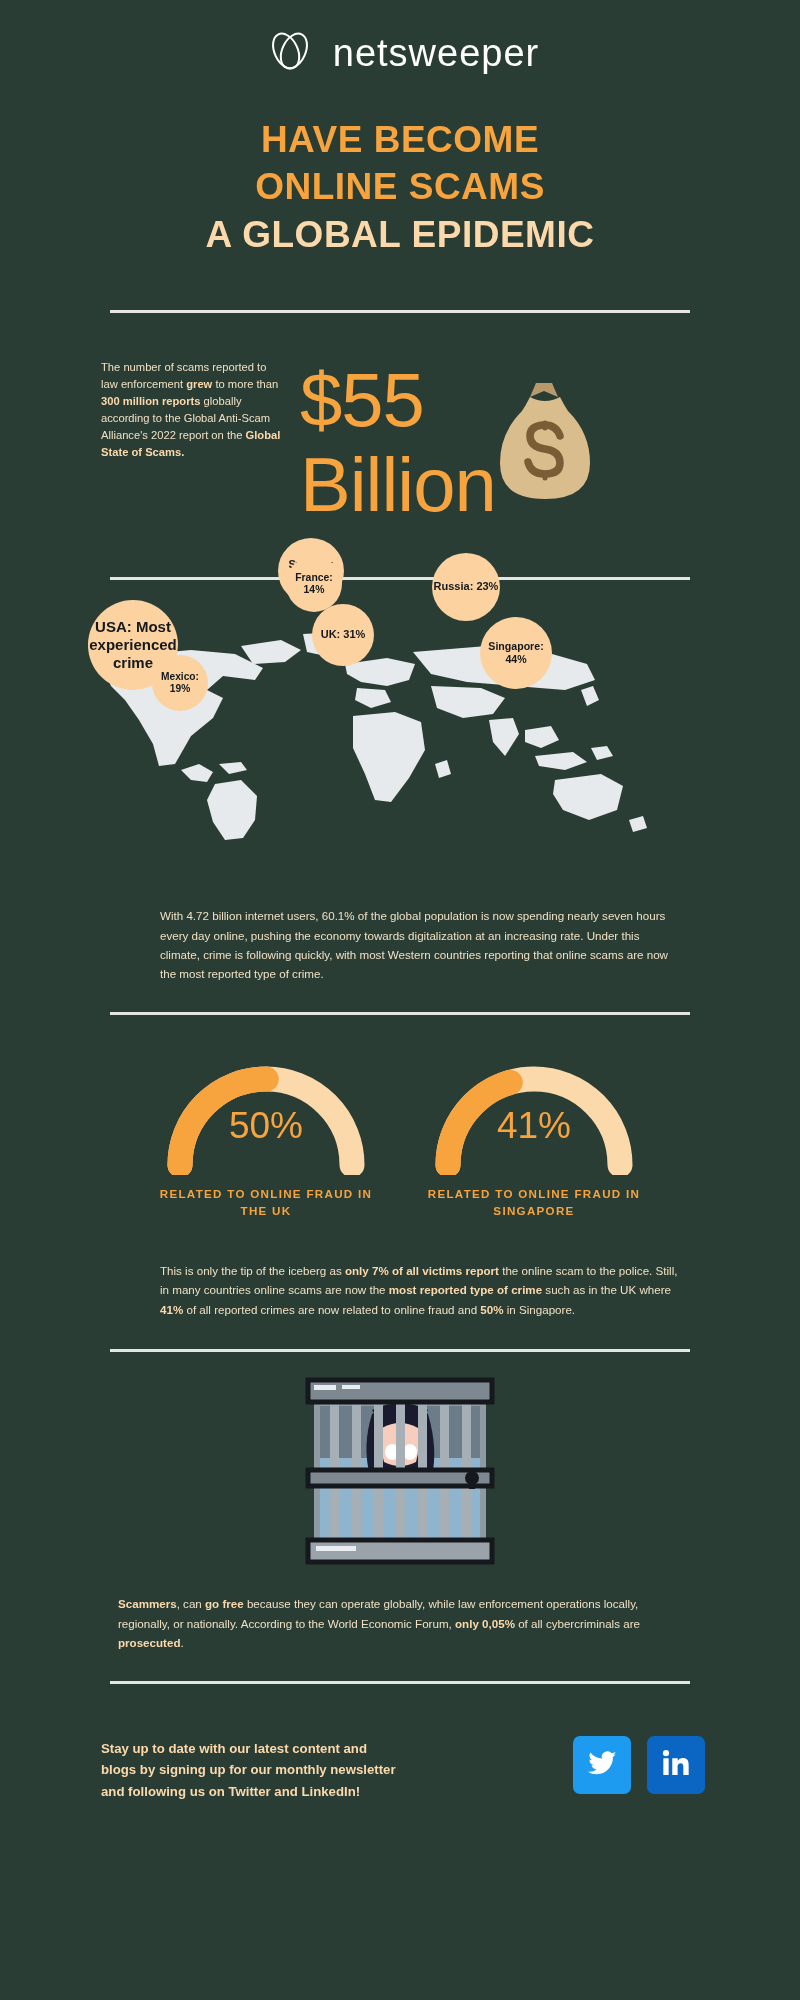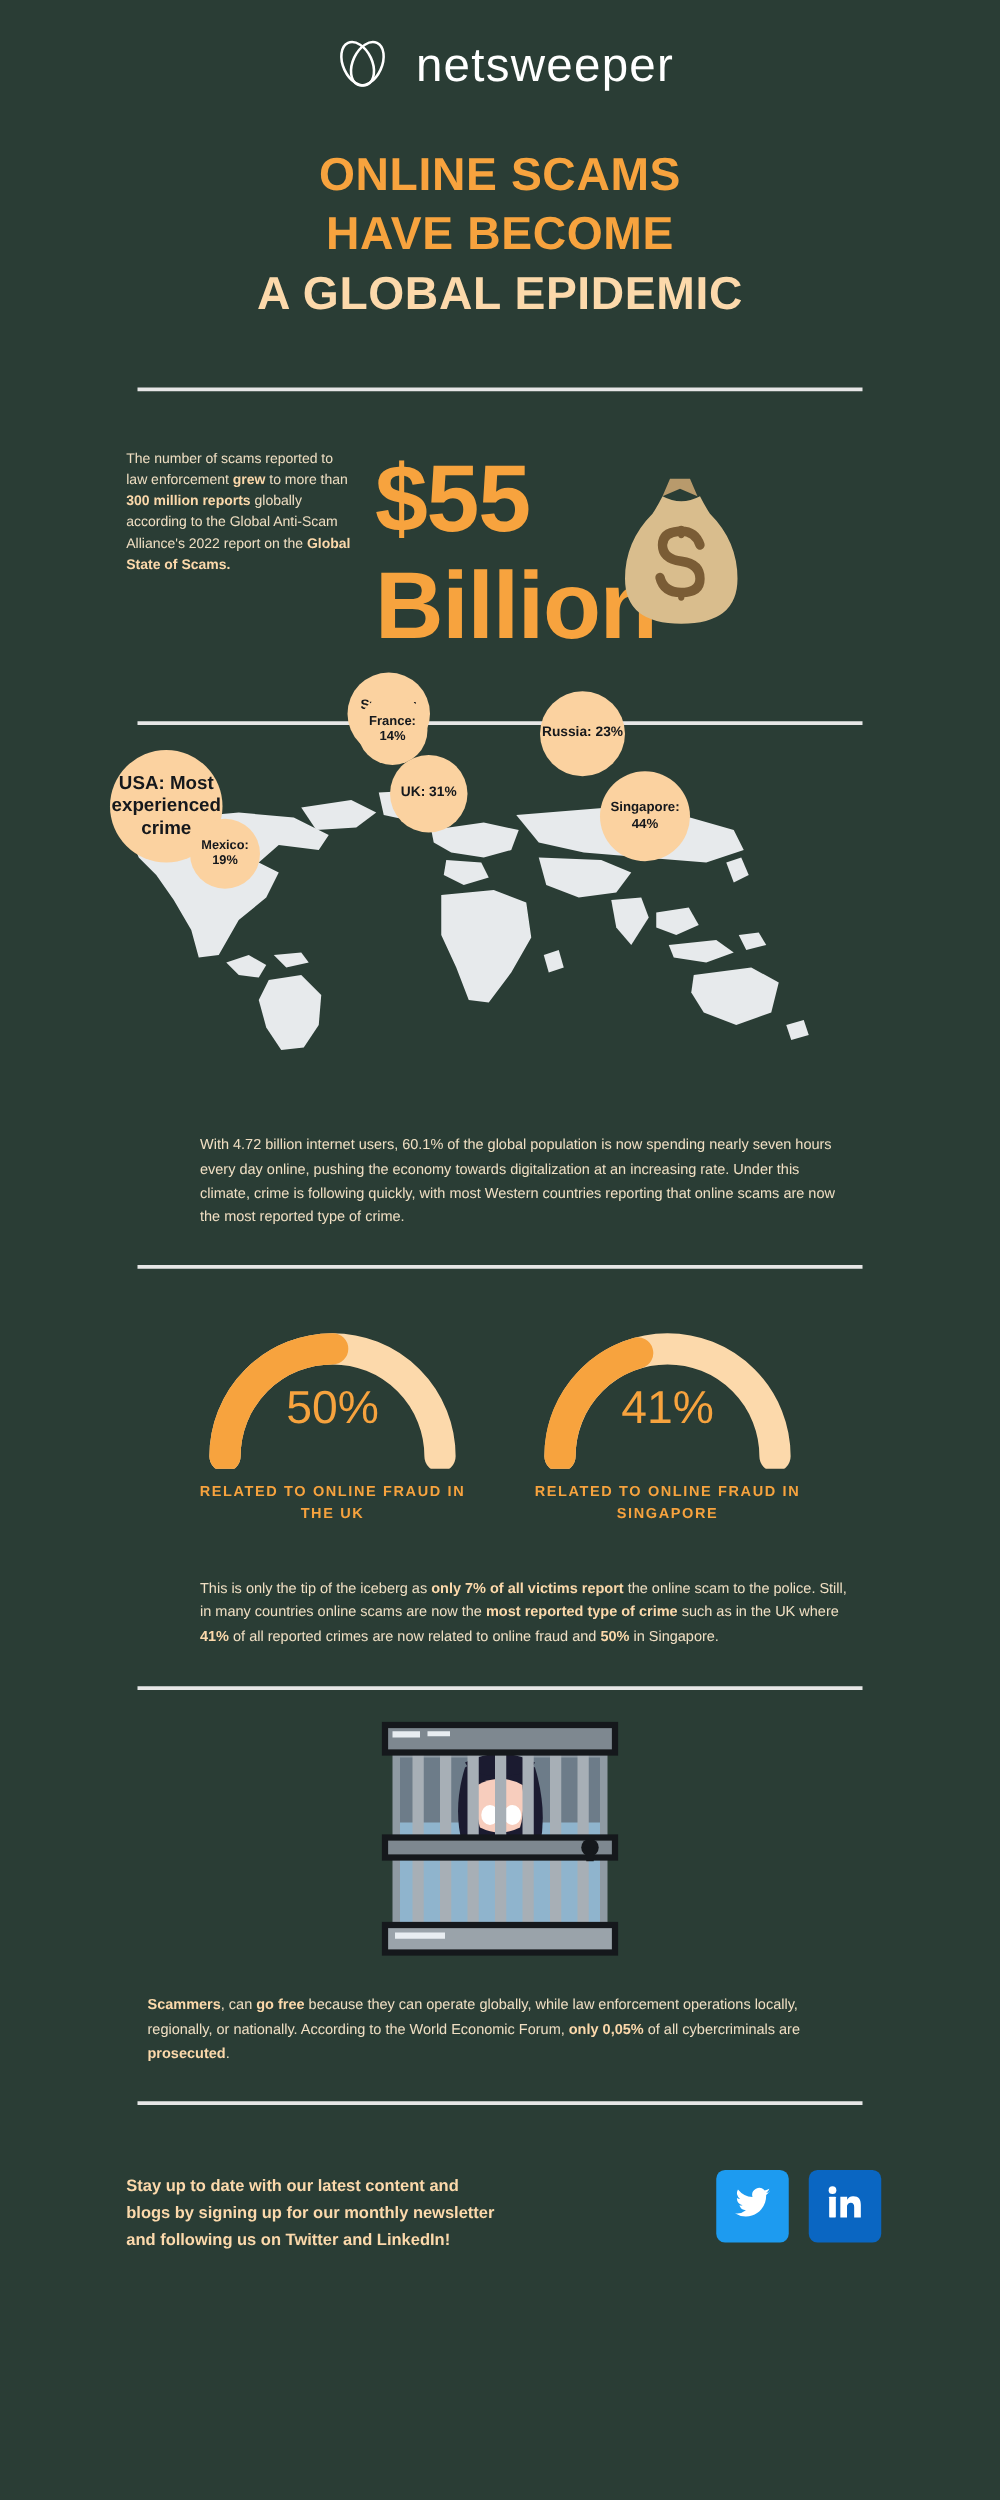--- a/index.html
+++ b/index.html
@@ -30,21 +30,21 @@
   .rule { height: 3px; background: #e6e6e6; margin: 0 auto; width: 580px; }
 
   
   .sec1 { position: relative; margin-top: 34px; height: 230px; }
   .sec1-text { position: absolute; left: 101px; top: 12px; width: 185px; }
   .body-sm { font-size: 11.2px; line-height: 1.52; color: #f0dfc3; }
   .body-sm b { color: #fcd9ab; font-weight: 700; }
   .body-sm + .body-sm { margin-top: 16px; }
   .bignum {
     position: absolute; left: 300px; top: 10px;
-    font-size: 76px; color: #f7a33e; font-weight: 700; line-height: 1.12;
+    font-size: 76px; color: #f7a33e; font-weight: 400; line-height: 1.12;
     letter-spacing: -1px;
   }
   .moneybag { position: absolute; left: 492px; top: 30px; width: 106px; height: 130px; }
 
   
   .sec2 { position: relative; margin-top: 24px; height: 300px; }
   .worldmap { position: absolute; left: 95px; top: 20px; width: 560px; height: 220px; }
   .bubble {
     position: absolute; border-radius: 50%;
     background: #fbd2a0; color: #15181c;
@@ -95,22 +95,22 @@
     <span>
       <svg class="logo-mark" viewBox="0 0 60 60" fill="none" stroke="#ffffff" stroke-width="2.1">
         <ellipse cx="26" cy="30" rx="12" ry="19" transform="rotate(-25 26 30)"></ellipse>
         <ellipse cx="34" cy="30" rx="12" ry="19" transform="rotate(25 34 30)"></ellipse>
       </svg>
     </span>
     <span class="logo-text">netsweeper</span>
   </div>
 
   <div class="title-block">
+    <div class="title-line t-orange">HAVE BECOME</div>
     <div class="title-line t-orange">ONLINE SCAMS</div>
-    <div class="title-line t-orange">HAVE BECOME</div>
     <div class="title-line t-peach">A GLOBAL EPIDEMIC</div>
   </div>
 
   <div style="margin-top:52px" class="rule"></div>
 
   <div class="sec1">
     <div class="sec1-text">
       <p class="body-sm"><span>The number of scams reported to law enforcement </span><b>grew</b><span> to more than </span><b>300 million reports</b><span> globally according to the Global Anti-Scam Alliance's 2022 report on the </span><b>Global State of Scams.</b></p>
     </div>
     <div class="bignum">

